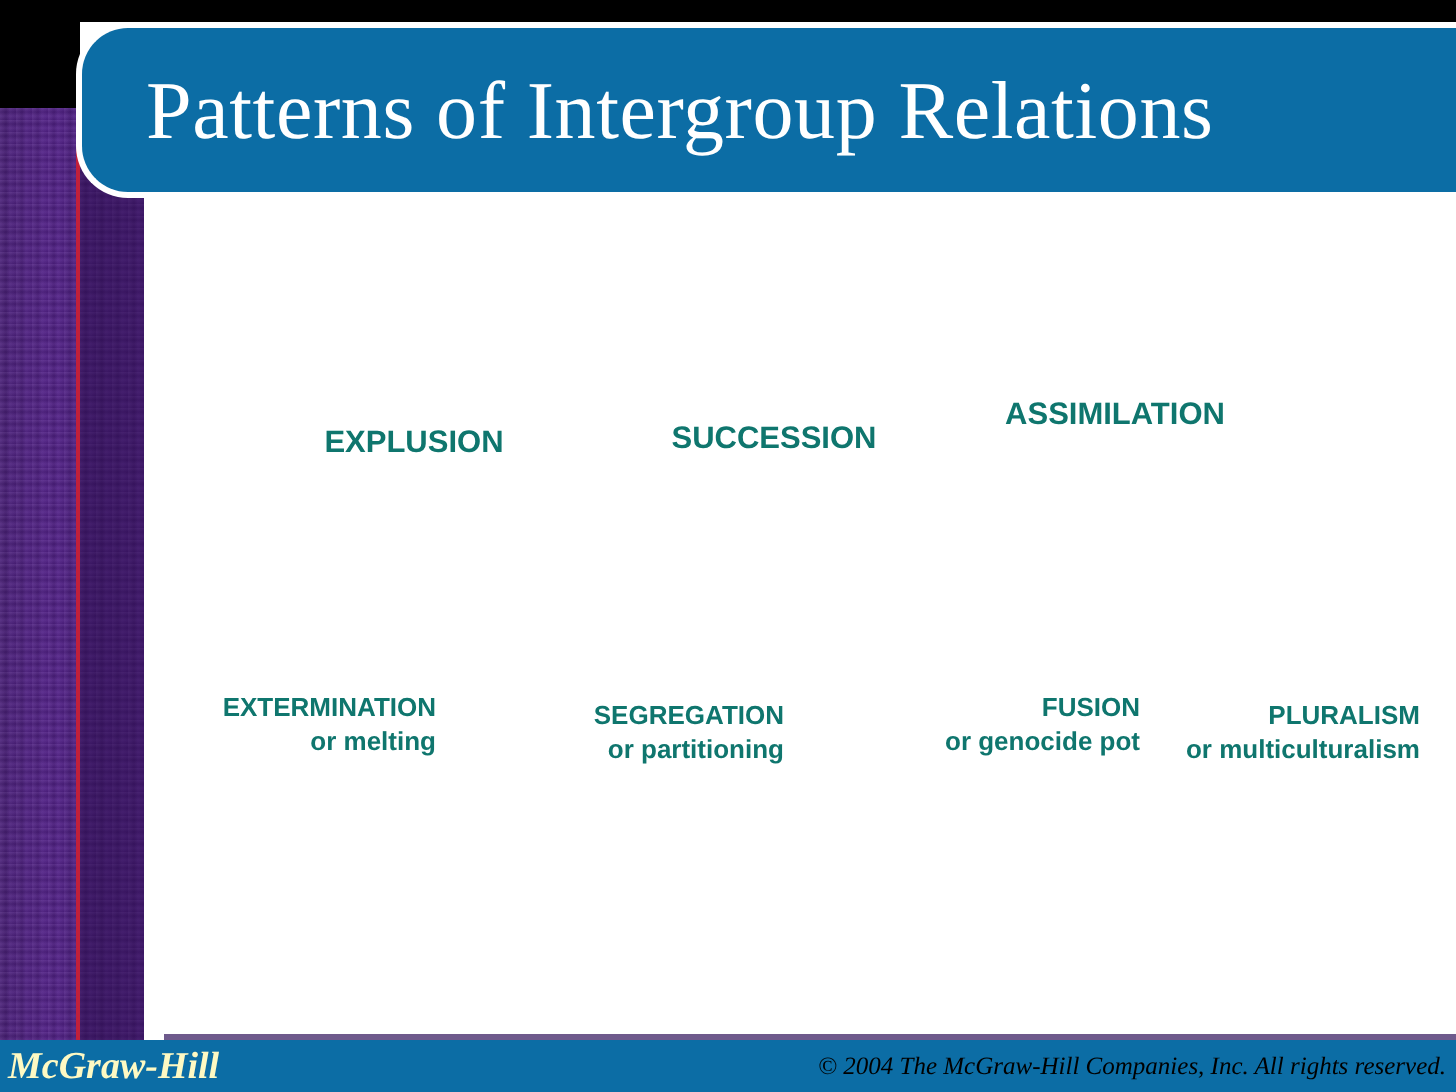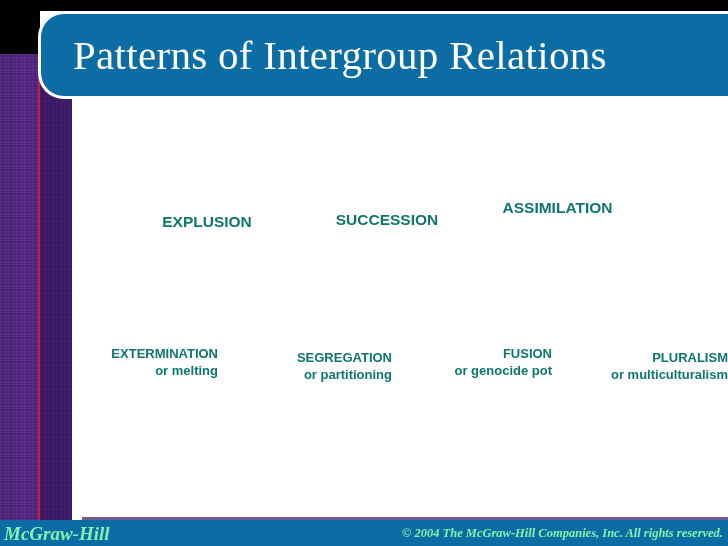--- a/index.html
+++ b/index.html
@@ -143,30 +143,30 @@
     background: #0c6da5;
     display: flex;
     align-items: center;
     justify-content: space-between;
   }
   .footer-left {
     font-family: "Liberation Serif", serif;
     font-style: italic;
     font-weight: bold;
     font-size: 19px;
-    color: #86efac;
+    color: #fef9c3;
     padding-left: 4px;
     line-height: 1;
   }
   .footer-right {
     font-family: "Liberation Serif", serif;
     font-style: italic;
-    font-weight: bold;
+    font-weight: normal;
     font-size: 12.5px;
-    color: #86efac;
+    color: #000000;
     padding-right: 5px;
     line-height: 1;
   }
   .footer-strip-top {
     position: absolute;
     left: 82px;
     bottom: 26px;
     width: 646px;
     height: 3px;
     background: #6e5a8c;
@@ -199,26 +199,26 @@
     <div class="term row-bottom" style="left:26px; top:246px; width:192px;">
       <div>EXTERMINATION</div>
       <div>or melting</div>
     </div>
 
     <div class="term row-bottom" style="left:222px; top:250px; width:170px;">
       <div>SEGREGATION</div>
       <div>or partitioning</div>
     </div>
 
-    <div class="term row-bottom" style="left:388px; top:246px; width:164px;">
+    <div class="term row-bottom" style="left:406px; top:246px; width:164px;">
       <div>FUSION</div>
       <div>or genocide pot</div>
     </div>
 
-    <div class="term row-bottom" style="left:550px; top:250px; width:178px;">
+    <div class="term row-bottom" style="left:532px; top:250px; width:178px;">
       <div>PLURALISM</div>
       <div>or multiculturalism</div>
     </div>
 
   </div>
 
   <div class="footer-strip-top"></div>
 
   <div class="footer">
     <div class="footer-left">McGraw-Hill</div>

